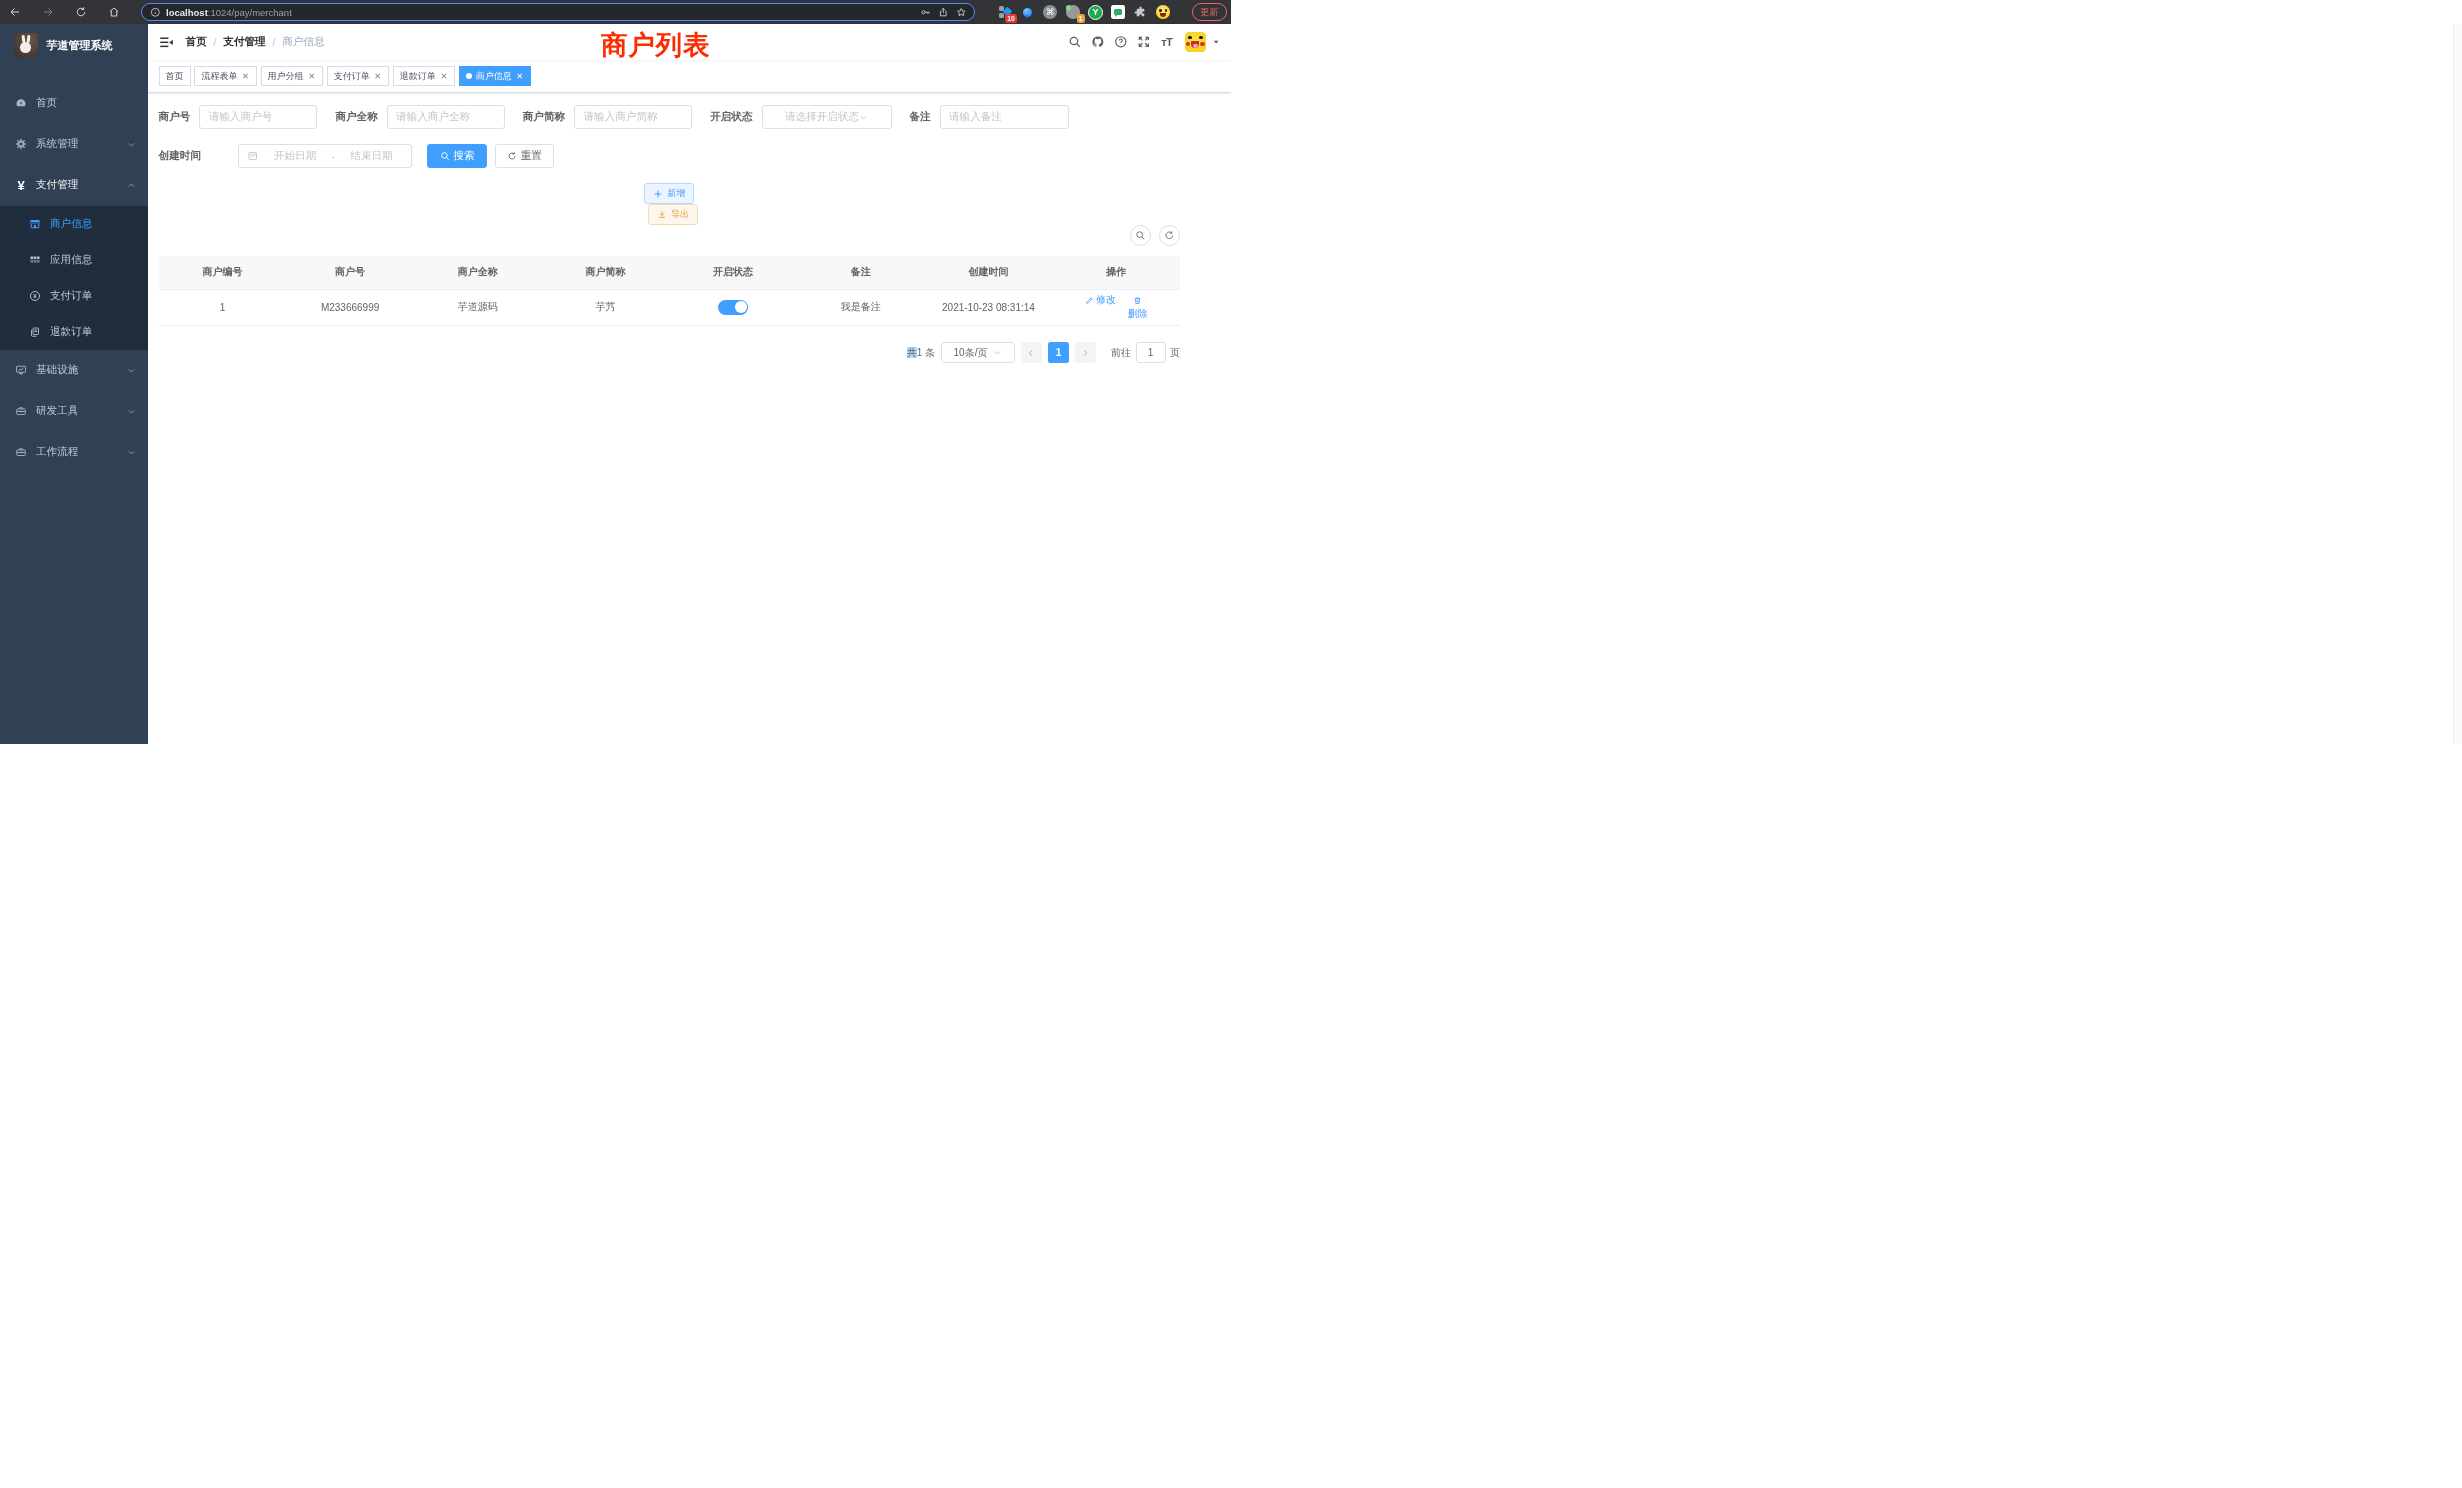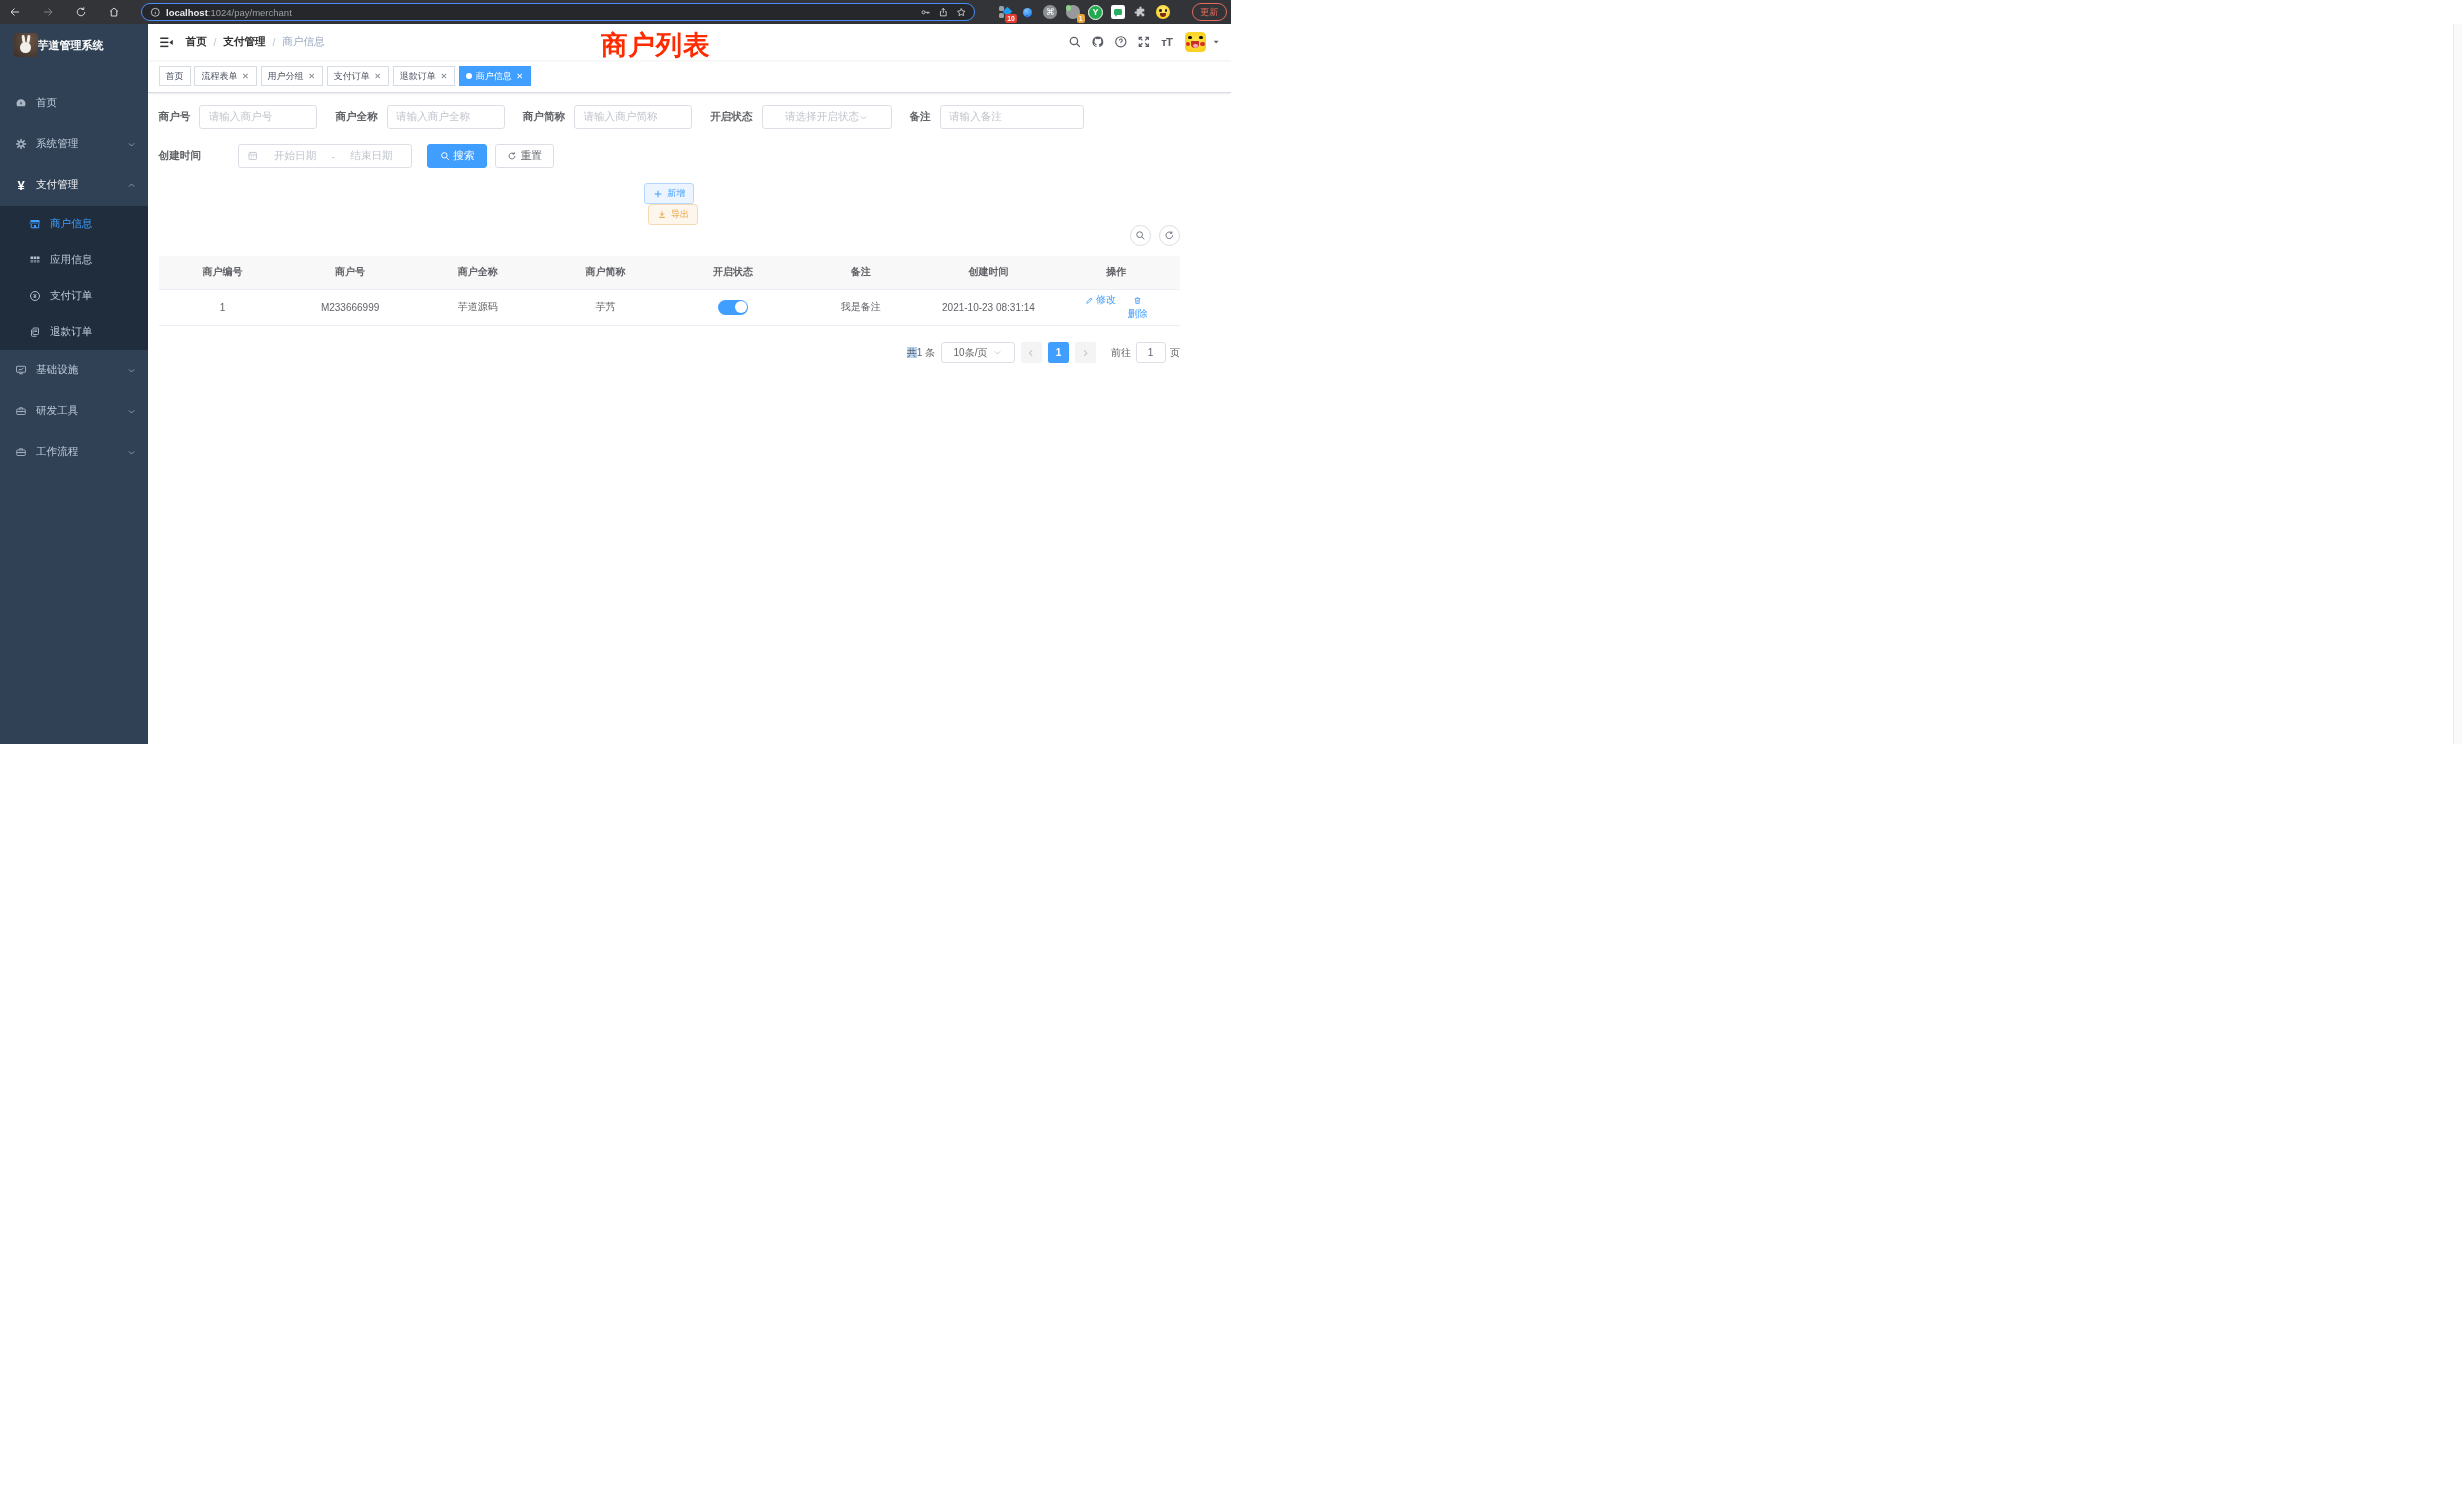--- a/index.html
+++ b/index.html
@@ -37,21 +37,21 @@
   .face.sm { width:13.6px; height:13.6px; }
   .face .eye { position:absolute; width:2.3px; height:3px; background:#222; border-radius:50%; top:3.8px; }
   .face .eye.l { left:3px; } .face .eye.r { right:3px; }
   .face .mouth { position:absolute; left:3.8px; bottom:2.3px; width:6px; height:3.8px; background:#7c2c12; border-radius:0 0 6px 6px; }
   .update-pill { margin-left:6px; border:1.1px solid #e8695e; color:#e8695e; font-size:9px; border-radius:9px; padding:1.5px 7.6px; display:flex; align-items:center; white-space:nowrap; }
   .dots { color:#e8695e; margin:0 1.5px 0 4.5px; }
 
   
   .app { display:flex; height:720px; }
   .sidebar { width:148px; background:#304156; flex:none; display:flex; flex-direction:column; overflow:hidden; }
-  .logo-row { height:42px; display:flex; align-items:center; padding-left:13.6px; }
+  .logo-row { height:42px; display:flex; align-items:center; padding-left:13.6px; gap:9px; }
   .logo-img { width:24px; height:24px; border-radius:2.3px; background:radial-gradient(circle at 65% 30%,#6b5546,#3a2f28); position:relative; overflow:hidden; flex:none; }
   .logo-img .rb-head { position:absolute; left:6.8px; top:9px; width:10.6px; height:10.6px; background:#f2efea; border-radius:50%; }
   .logo-img .rb-ear { position:absolute; width:3px; height:8.3px; background:#f2efea; border-radius:1.5px; top:1.5px; }
   .logo-img .rb-ear.l { left:8.3px; transform:rotate(-8deg); } .logo-img .rb-ear.r { left:13px; transform:rotate(8deg); }
   .app-title { color:#fff; font-size:11px; font-weight:bold; }
   .menu { margin-top:16.7px; }
   .m-item { height:41px; display:flex; align-items:center; padding:0 12px 0 15px; color:#bfcbd9; font-size:10.6px; cursor:pointer; }
   .m-item .mi { width:12px; height:12px; margin-right:9px; display:flex; align-items:center; justify-content:center; color:#aab6c4; flex:none; }
   .m-item .mi svg { width:12px; height:12px; }
   .m-item .lbl { flex:1; }
@@ -97,21 +97,21 @@
   .tag.active .x { color:#fff; }
   .tag .dot { width:6px; height:6px; border-radius:50%; background:#fff; }
 
   
   .content { padding:12px 51px 10.6px 10.6px; flex:1; }
   .f-row { display:flex; align-items:center; margin-bottom:15px; }
   .f-item { display:flex; align-items:center; margin-right:18px; }
   .f-label { font-size:10.6px; color:#606266; font-weight:600; padding-right:9px; white-space:nowrap; }
   .inp { height:24px; border:0.8px solid #dcdfe6; border-radius:3px; background:#fff; display:flex; align-items:center; padding:0 8.3px; font-size:10.6px; color:#606266; }
   .ph { color:#c0c4cc; font-size:10.6px; white-space:nowrap; overflow:hidden; }
-  .w156 { width:118px; } .w171 { width:130px; justify-content:center; } .w170 { width:144px; }
+  .w156 { width:118px; } .w171 { width:130px; justify-content:center; } .w170 { width:129px; }
   .sel-chev { color:#c0c4cc; display:flex; } .sel-chev svg { width:9px; height:9px; }
   .range { width:174px; gap:5.3px;margin-left:28px; }
   .range .cal { color:#c0c4cc; display:flex; } .range .cal svg { width:11.4px; height:11.4px; }
   .range .ph { flex:1; text-align:center; }
   .range .dash { color:#c0c4cc; }
   .btn { height:24px; border-radius:3px; font-size:10.6px; display:inline-flex; align-items:center; justify-content:center; gap:3.8px; cursor:pointer; border:0.8px solid #dcdfe6; background:#fff; color:#606266; padding:0 11.4px; }
   .btn svg { width:10px; height:10px; }
   .btn.primary { background:#409eff; border-color:#409eff; color:#fff; margin-left:7.6px; margin-right:7.6px; }
   .toolbar { display:flex; align-items:center; margin-top:1.5px;flex-direction:column; }
   .btn.mini { height:21px; font-size:9px; padding:0 8.3px; }

